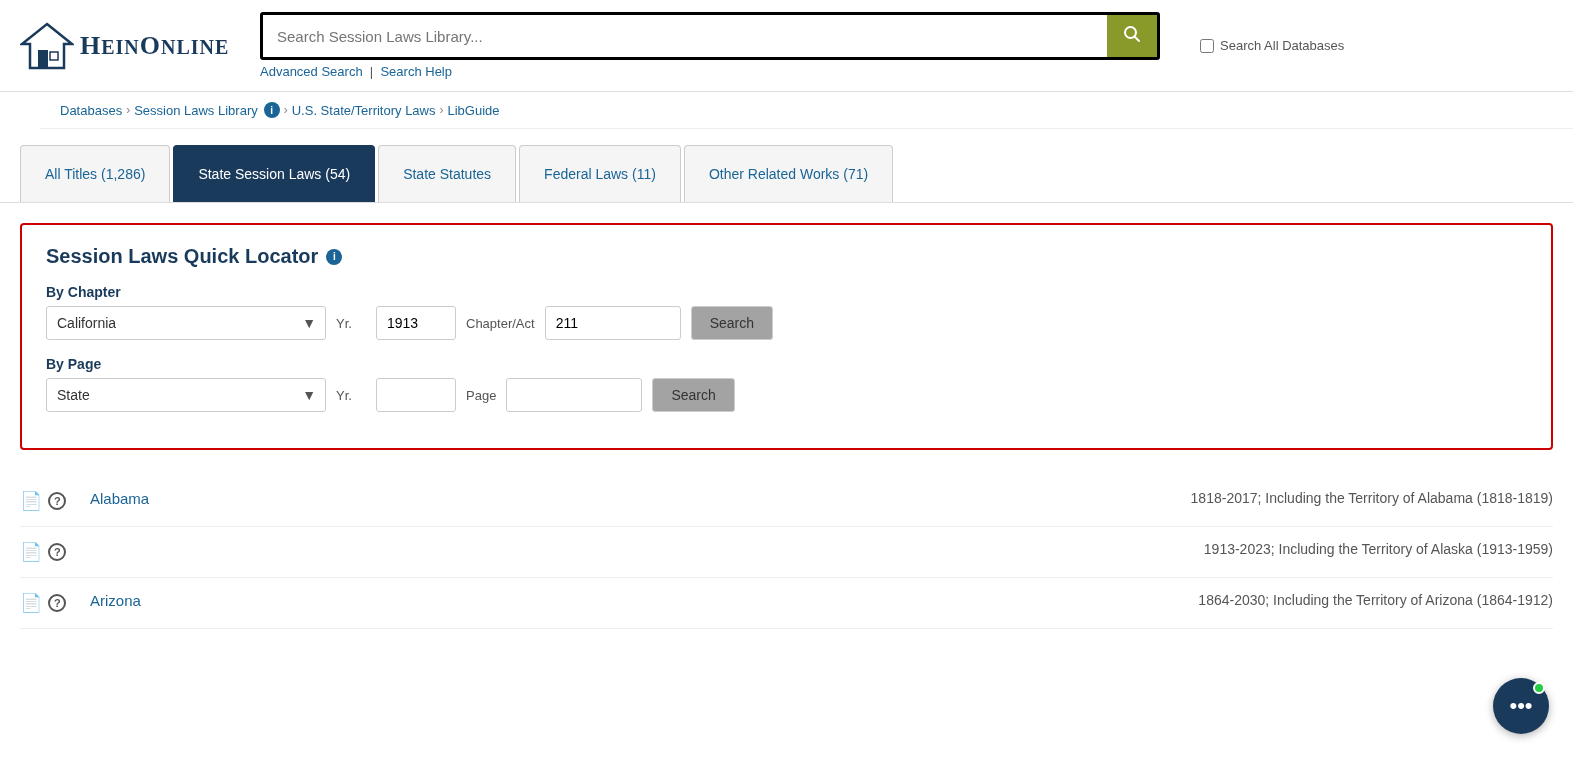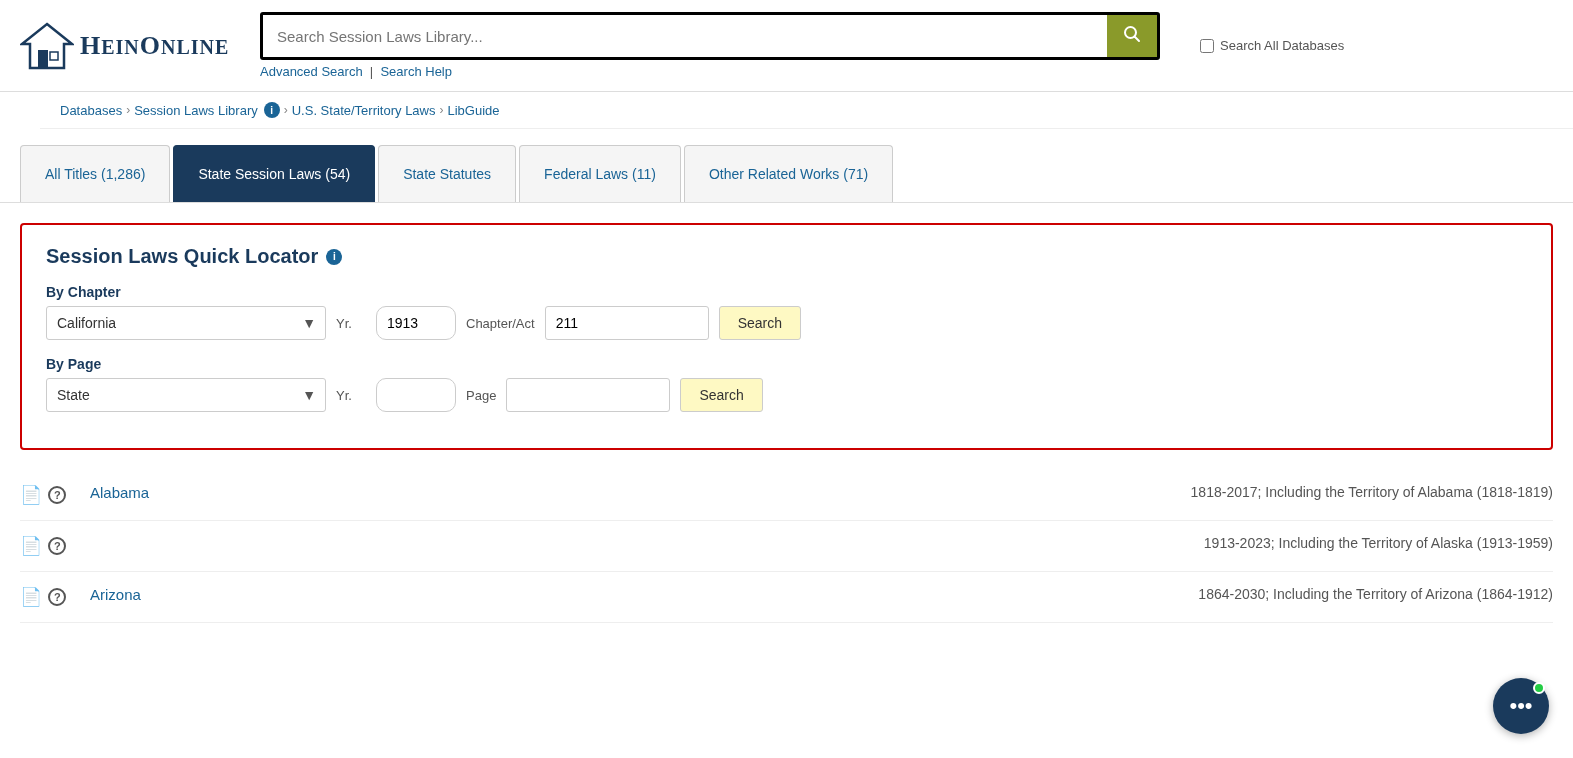--- a/index.html
+++ b/index.html
@@ -28,32 +28,32 @@
     
     .tabs { display: flex; padding: 16px 20px 0; gap: 0; border-bottom: 1px solid #ddd; }
     .tab { padding: 20px 24px; border: 1px solid #ccc; border-bottom: none; cursor: pointer; background: #f5f5f5; color: #1a6496; font-size: 14px; border-radius: 4px 4px 0 0; margin-right: 3px; }
     .tab.active { background: #1a3a5c; color: #fff; border-color: #1a3a5c; }
     .tab.inactive { color: #1a6496; }
 
     
     .main-content { padding: 20px; }
 
     
-    .quick-locator { border: 2px solid #cc0000; border-radius: 4px; padding: 20px 24px; margin-bottom: 20px; background: #fff; }
+    .quick-locator { border: 2px solid #cc0000; border-radius: 4px; padding: 20px 24px; margin-bottom: 26px; background: #fff; }
     .ql-title { font-size: 20px; font-weight: bold; color: #1a3a5c; margin-bottom: 16px; display: flex; align-items: center; gap: 6px; }
     .ql-section { margin-bottom: 16px; }
     .ql-label { font-size: 14px; font-weight: bold; color: #1a3a5c; margin-bottom: 6px; }
     .ql-row { display: flex; align-items: center; gap: 10px; }
     .ql-col-label { font-size: 13px; color: #555; min-width: 30px; }
     .ql-select-wrap { position: relative; min-width: 280px; }
     .ql-select { width: 100%; padding: 8px 32px 8px 10px; border: 1px solid #ccc; border-radius: 3px; font-size: 14px; appearance: none; background: #fff; color: #333; cursor: pointer; }
     .ql-select-arrow { position: absolute; right: 10px; top: 50%; transform: translateY(-50%); pointer-events: none; color: #555; }
-    .ql-input { padding: 8px 10px; border: 1px solid #ccc; border-radius: 10px; font-size: 14px; width: 80px; }
-    .ql-input-wide { padding: 8px 10px; border: 1px solid #ccc; border-radius: 3px; font-size: 14px; width: 164px; }
-    .ql-search-btn { padding: 8px 18px; background: #fef9c3; border: 1px solid #ccc; border-radius: 3px; color: #333; font-size: 14px; cursor: pointer; }
+    .ql-input { padding: 8px 10px; border: 1px solid #ccc; border-radius: 3px; font-size: 14px; width: 80px; }
+    .ql-input-wide { padding: 8px 10px; border: 1px solid #ccc; border-radius: 3px; font-size: 14px; width: 136px; }
+    .ql-search-btn { padding: 8px 18px; background: #a3a3a3; border: 1px solid #ccc; border-radius: 3px; color: #333; font-size: 14px; cursor: pointer; }
 
     
     .result-list { margin-top: 10px; }
     .result-item { display: flex; align-items: flex-start; padding: 14px 0; border-bottom: 1px solid #eee; }
     .result-icons { display: flex; align-items: center; gap: 6px; min-width: 70px; color: #555; }
     .doc-icon { font-size: 18px; color: #555; }
     .help-icon { display: inline-flex; align-items: center; justify-content: center; width: 18px; height: 18px; border-radius: 50%; border: 2px solid #555; color: #555; font-size: 11px; font-weight: bold; }
     .result-title { flex: 1; }
     .result-title a { color: #1a6496; text-decoration: none; font-size: 15px; }
     .result-date { margin-left: auto; color: #555; font-size: 14px; text-align: right; min-width: 400px; }

